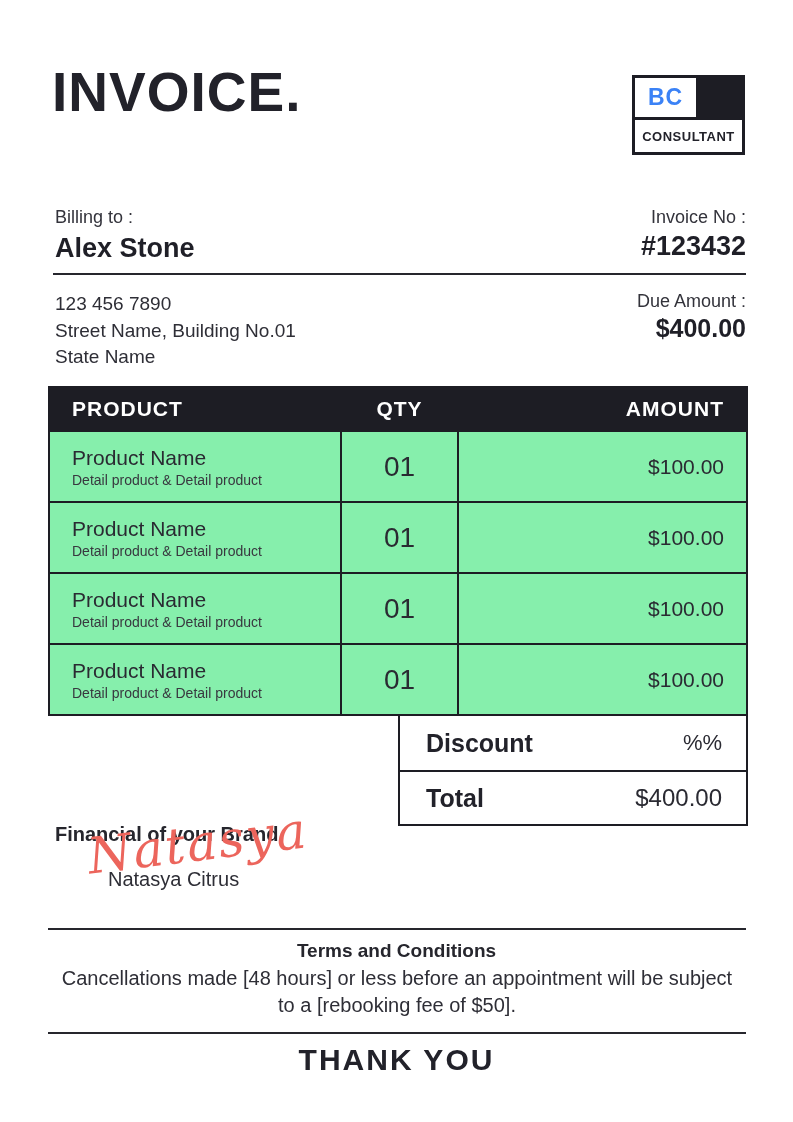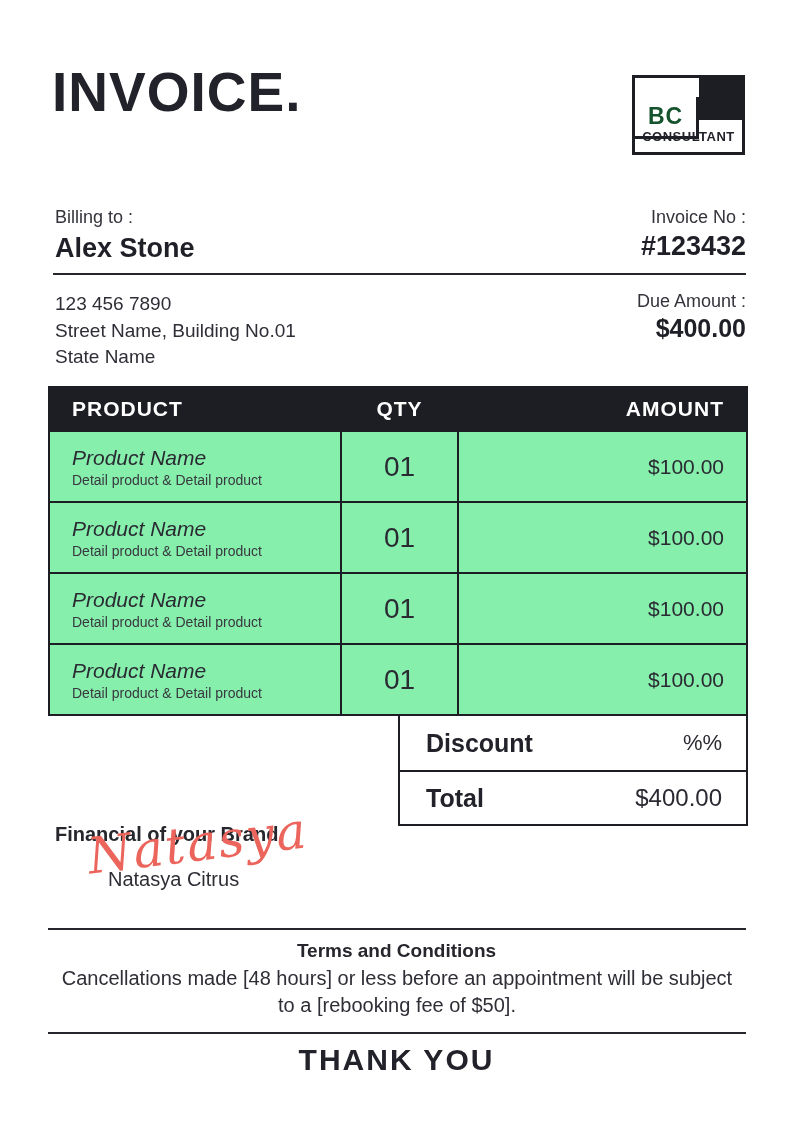--- a/index.html
+++ b/index.html
@@ -29,21 +29,21 @@
     border:3px solid var(--ink);
     display:flex;flex-direction:column;
     background:#fff;
   }
   .logo-top{display:flex;height:42px;}
   .logo-bc{
     width:64px;height:100%;
     border-right:3px solid var(--ink);
     border-bottom:3px solid var(--ink);
     display:flex;align-items:center;justify-content:center;
-    font-size:23px;font-weight:600;letter-spacing:1px;color:#14532d;margin-top:19px;
+    font-size:23px;font-weight:600;letter-spacing:1px;color:#3b82f6;
   }
   .logo-block{flex:1;background:var(--ink);}
   .logo-bottom{
     flex:1;display:flex;align-items:center;justify-content:center;
     font-size:13px;font-weight:700;letter-spacing:.5px;color:#22222a;
   }
 
   
   .billing-label{position:absolute;left:55px;top:207px;font-size:18px;color:#33333b;}
   .billing-name{position:absolute;left:55px;top:233px;font-size:27px;font-weight:700;color:#1f1f27;}
@@ -67,21 +67,21 @@
     align-items:center;font-weight:700;font-size:21px;letter-spacing:1px;
   }
   .th-product{width:290px;padding-left:22px;}
   .th-qty{width:119px;text-align:center;}
   .th-amount{flex:1;text-align:right;padding-right:22px;}
   .t-row{display:flex;height:71px;border-top:2px solid var(--ink);}
   .td-product{
     width:290px;padding-left:22px;
     display:flex;flex-direction:column;justify-content:center;
   }
-  .product-name{font-size:21px;color:#2a2a32;font-style:italic;}
+  .product-name{font-size:21px;color:#2a2a32;}
   .product-detail{font-size:14px;color:#38383f;margin-top:2px;}
   .td-qty{
     width:119px;border-left:2px solid var(--ink);border-right:2px solid var(--ink);
     display:flex;align-items:center;justify-content:center;font-size:28px;color:#2a2a32;
   }
   .td-amount{
     flex:1;display:flex;align-items:center;justify-content:flex-end;
     padding-right:22px;font-size:21px;color:#2a2a32;border-radius:18px;
   }
 

